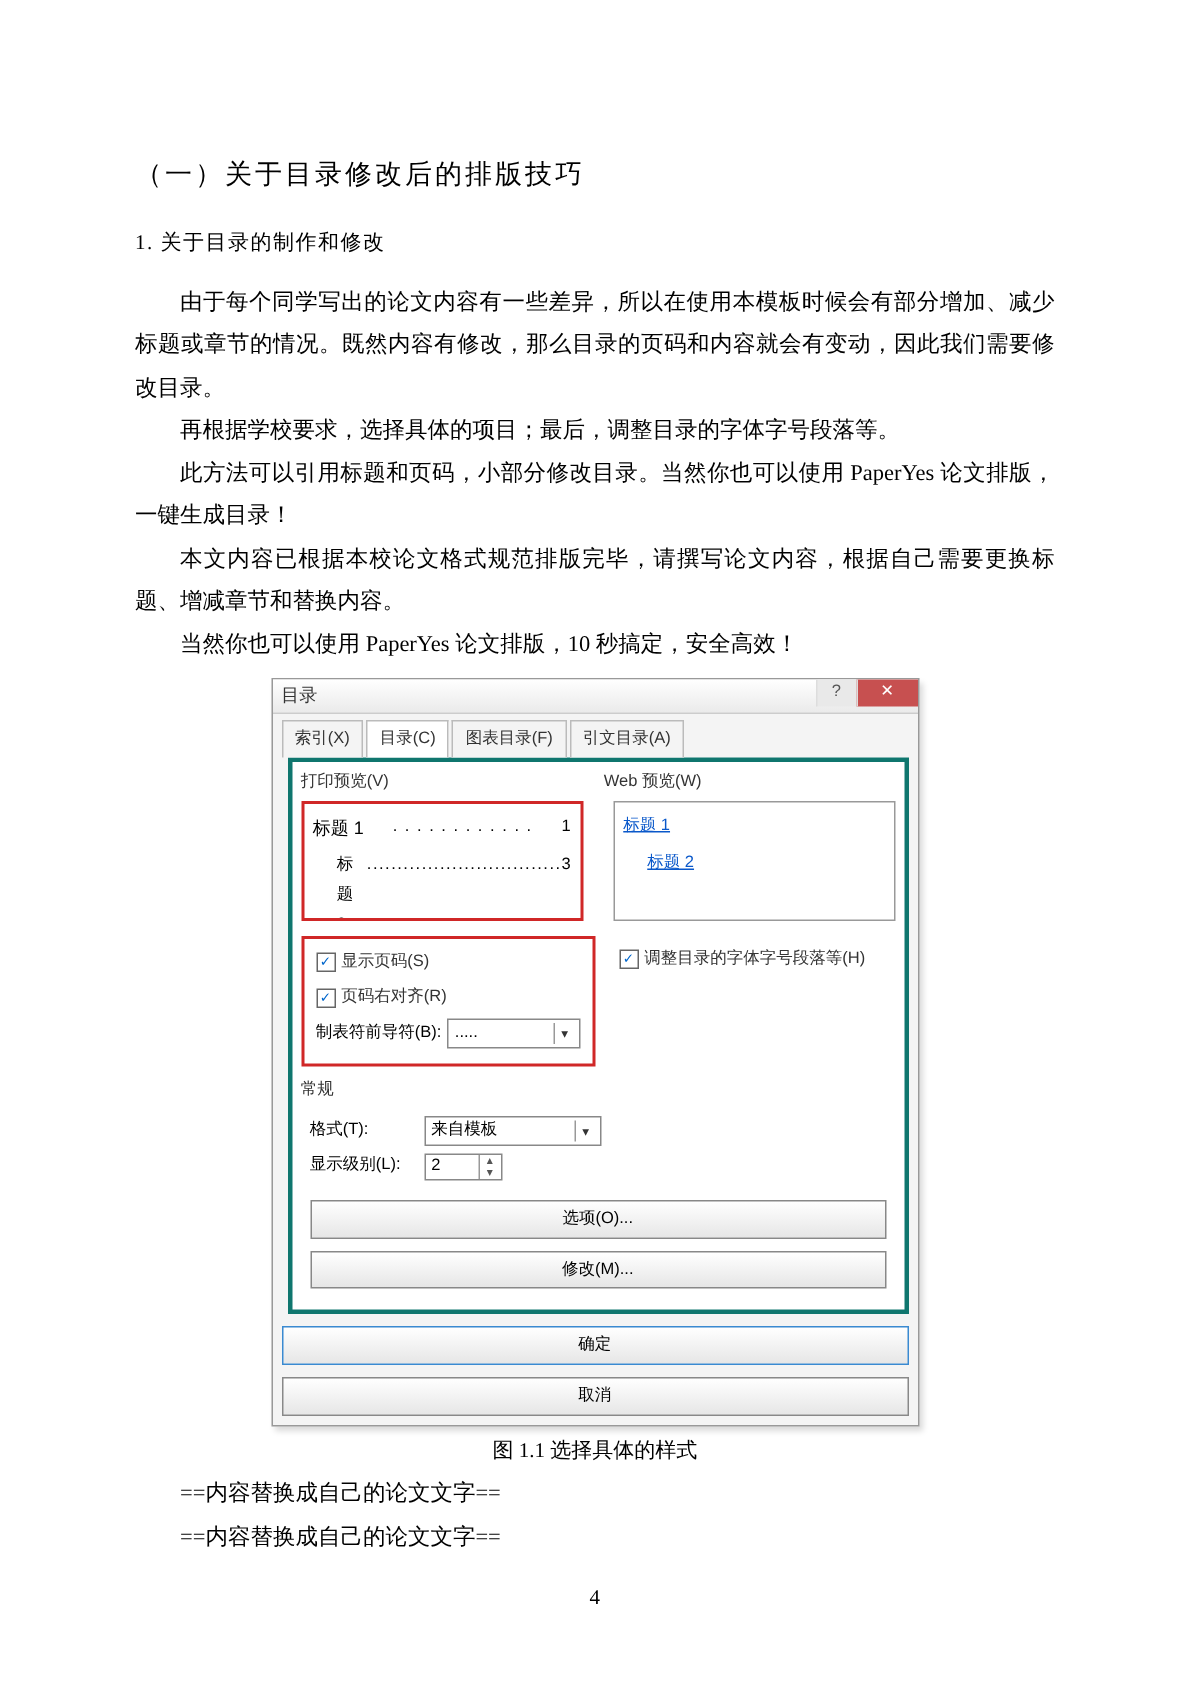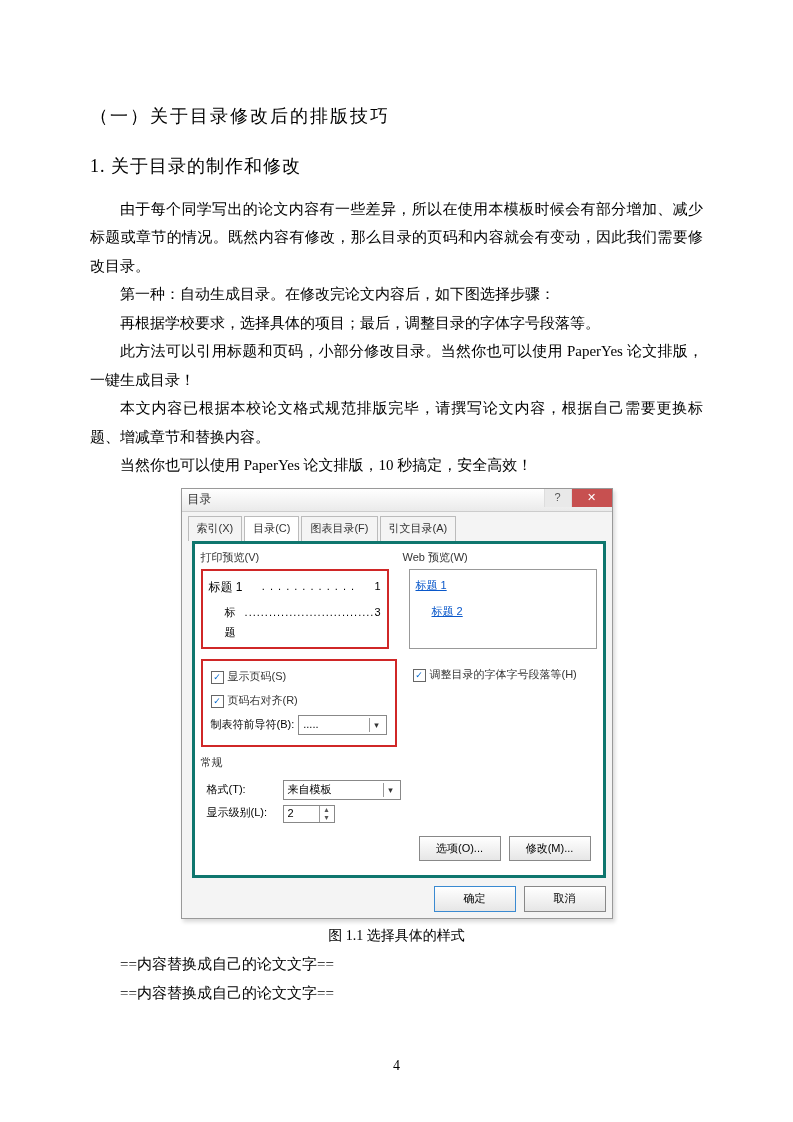--- a/index.html
+++ b/index.html
@@ -26,21 +26,21 @@
     margin: 20px 0 28px 0;
   }
   .title-h2 {
     font-size: 18px;
     font-family: "KaiTi","楷体", serif;
     margin: 10px 0 18px 0;
     letter-spacing: 2px;
   }
   .title-h3 {
     font-family: "KaiTi","楷体", serif;
-    font-size: 18px;
+    font-size: 14px;
     margin: 10px 0 12px 0;
     letter-spacing: 1px;
   }
   .para {
     text-indent: 2em;
     margin: 0;
     font-size: 15px;
     line-height: 1.9;
     text-align: justify;
   }
@@ -206,40 +206,40 @@
     font-size:11px;
     padding:2px 10px;
     min-width:60px;
     text-align:center;
   }
   .btn-row {
     display:flex;
     justify-content:flex-end;
     gap:8px;
     padding:6px 6px;
+    flex-direction:column;
   }
   .preview-label { font-size:11px; color:#333; margin-bottom:2px; display:block;}
   .general-block {
     padding:2px 6px 4px 6px;
   }
   .small-row { display:flex; align-items:flex-end; gap:6px; margin:3px 0;}
   .small-label { width:70px; }
 </style>
 </head>
 <body>
 
 <div class="page">
 
 
   <div class="title-h2">（一）关于目录修改后的排版技巧</div>
 
   <div class="title-h3">1. 关于目录的制作和修改</div>
 
   <p class="para">由于每个同学写出的论文内容有一些差异，所以在使用本模板时候会有部分增加、减少标题或章节的情况。既然内容有修改，那么目录的页码和内容就会有变动，因此我们需要修改目录。</p>
-  <p class="para">第一种：自动生成目录。在修改完论文内容后，如下图选择步骤：</p>
   <p class="para">再根据学校要求，选择具体的项目；最后，调整目录的字体字号段落等。</p>
   <p class="para">此方法可以引用标题和页码，小部分修改目录。当然你也可以使用 PaperYes 论文排版，一键生成目录！</p>
 
 
   <p class="para">本文内容已根据本校论文格式规范排版完毕，请撰写论文内容，根据自己需要更换标题、增减章节和替换内容。</p>
   <p class="para">当然你也可以使用 PaperYes 论文排版，10 秒搞定，安全高效！</p>
 
   <div class="dialog">
     <div class="titlebar">
       <span class="titlebar-text">目录</span>

